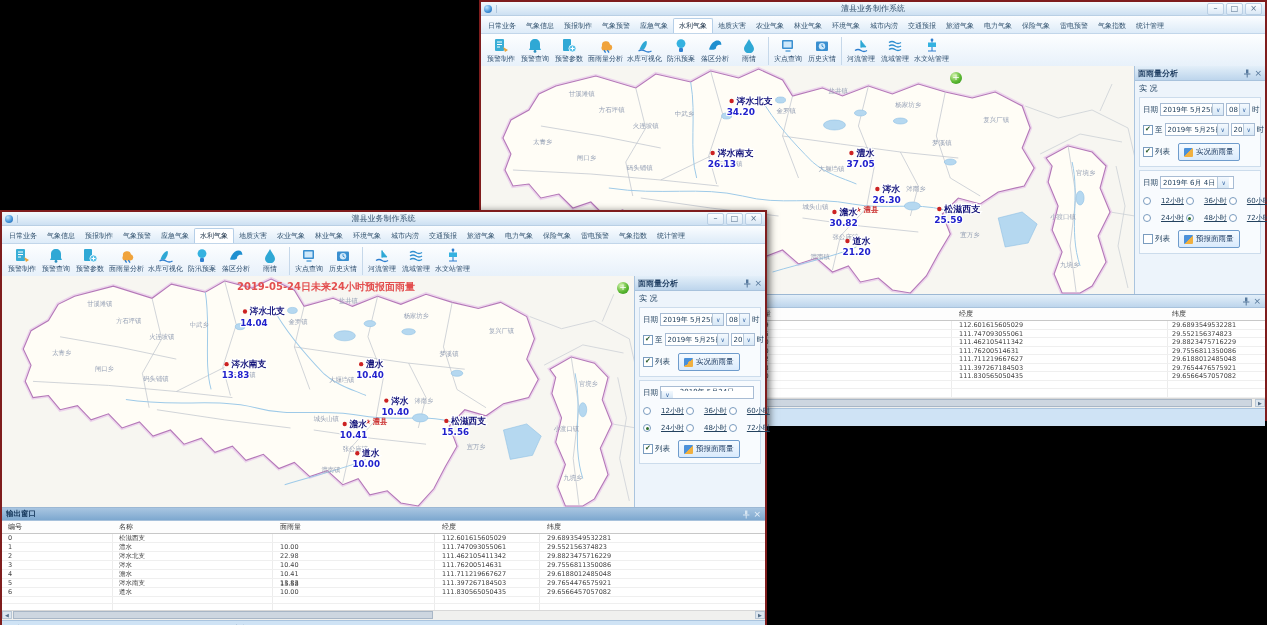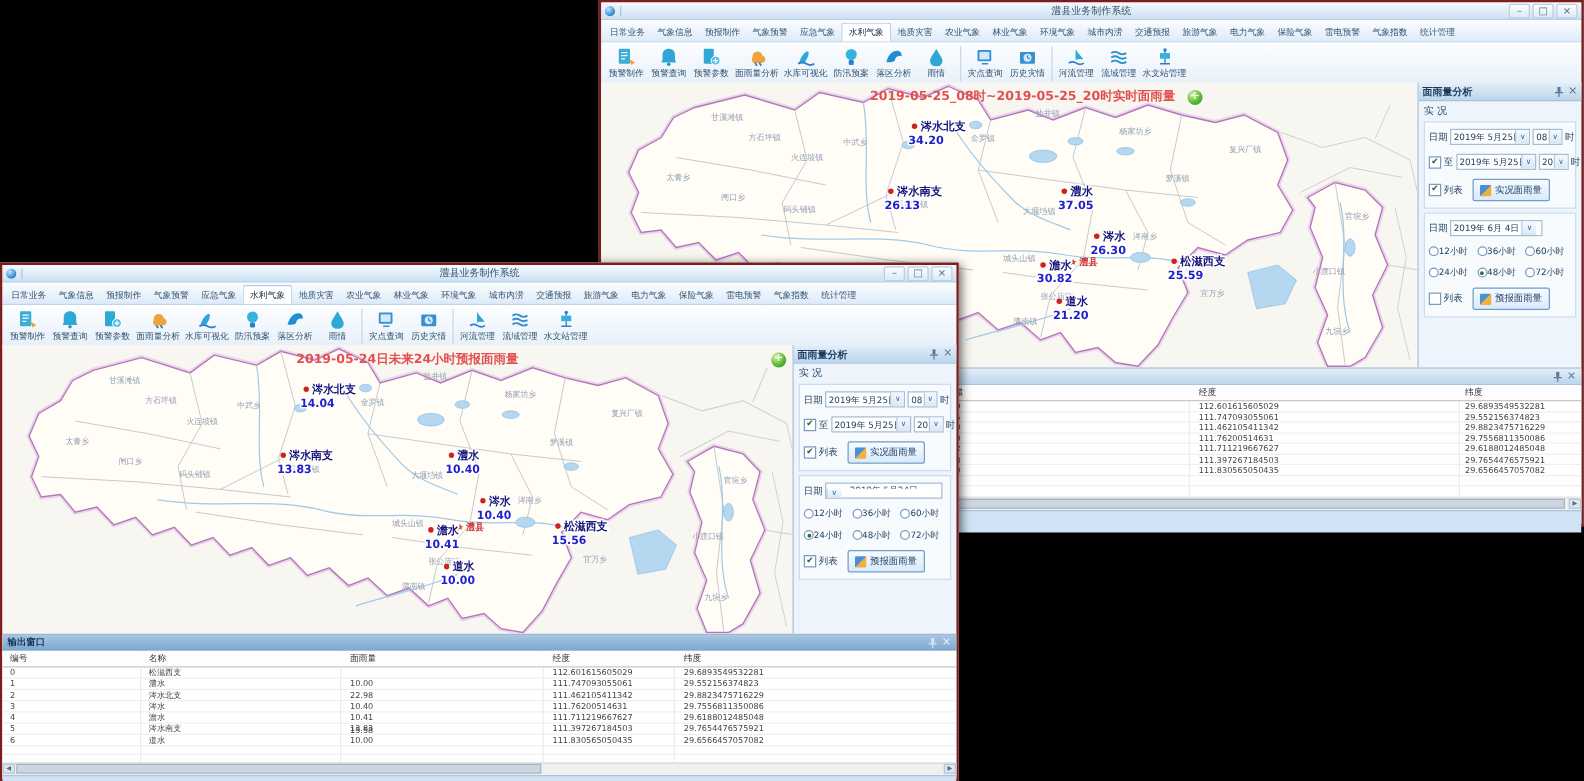--- a/index.html
+++ b/index.html
@@ -56,21 +56,21 @@
   .prow{display:flex;align-items:center;gap:2px;white-space:nowrap;}
   .combo{display:inline-flex;align-items:center;height:13px;background:#fff;
     border:1px solid #a8bcd4;box-sizing:border-box;}
   .cval{padding:0 2px;font-size:7px;overflow:hidden;white-space:nowrap;}
   .carr{width:11px;align-self:stretch;border-left:1px solid #b8cadc;
     background:linear-gradient(#f4f9fe,#d8e8f6);font-size:6px;color:#3a6aa8;
     display:flex;align-items:center;justify-content:center;}
   .chk{width:8px;height:8px;background:#fff;border:1px solid #7a9cbf;font-size:7px;
     line-height:7px;text-align:center;color:#2a5a2a;flex:none;}
   .rgroup{display:flex;}
-  .ritem{display:flex;align-items:center;gap:0;width:41px;font-size:7px;}
+  .ritem{display:flex;align-items:center;gap:10px;width:41px;font-size:7px;text-decoration:underline;}
   .rad{width:8px;height:8px;border-radius:50%;background:#fff;border:1px solid #7a9cbf;
     box-sizing:border-box;position:relative;flex:none;}
   .rad.on::after{content:"";position:absolute;left:1.5px;top:1.5px;width:3px;height:3px;
     border-radius:50%;background:#2f6f2f;}
   .pbtn{display:inline-flex;align-items:center;gap:3px;height:16px;padding:0 5px;
     border:1px solid #6f9ccc;border-radius:2px;background:linear-gradient(#f6fbff,#d9eafc);
     font-size:7.5px;color:#17365e;margin-left:6px;}
   .bicon{width:9px;height:9px;border-radius:1px;
     background:linear-gradient(135deg,#4a90d9 50%,#f0b040 50%);}
 
@@ -229,21 +229,20 @@
           <svg viewBox="0 0 16 15">
             <rect x="4" y="4.5" width="8" height="4.5" fill="#35b2e0"></rect>
             <path d="M8 2v2.5M8 9v4M4 13h8" stroke="#2f7fd0" stroke-width="1.1"></path>
             <circle cx="8" cy="2" r="1.4" fill="#2f7fd0"></circle>
           </svg>
           <span class="tlbl">水文站管理</span>
         </div>
       </div>
 
     <div class="maparea" id="mapareaA">
-      <div class="maptitle" id="mtA">2019-05-25_08时~2019-05-25_20时实时面雨量</div>
       <div class="locbtn" id="locA">+</div>
       <svg class="mapsvg" id="mapA" width="657" height="228" viewBox="0 0 658 228" preserveAspectRatio="none">
           <rect x="0" y="0" width="658" height="228" fill="#f7f6f1"></rect>
           <path d="M545,40 L578,52 L612,44 L648,62 L655,92 M620,45 L632,18 M560,88 L600,68 L642,76" stroke="#ccd0d6" fill="none" stroke-width="0.8"></path>
           <path d="M636,100 L645,140 L638,180 L648,222 M630,146 L655,150" stroke="#ccd0d6" fill="none" stroke-width="0.8"></path>
           <path d="M75,20 L115,10 L155,22 L175,8 L210,16 L230,5 L258,12 L278,3 L302,14 L312,30 L342,22 L362,30 L388,20 L412,28 L438,18 L465,26 L492,32 L515,26 L542,40 L550,62 L542,82 L554,102 L544,120 L518,126 L500,138 L478,132 L462,148 L470,168 L458,188 L446,210 L430,227 L412,224 L398,212 L380,216 L368,200 L352,206 L336,192 L318,198 L302,184 L286,190 L270,176 L252,182 L238,168 L220,174 L206,160 L188,166 L174,152 L156,158 L142,144 L124,150 L110,136 L92,142 L78,128 L60,132 L48,118 L32,120 L24,104 L30,88 L22,72 L30,54 L48,44 L58,28 Z" fill="#fffdf6" stroke="#ecd4ec" stroke-width="4"></path>
           <path d="M566,92 L588,80 L612,86 L626,100 L620,122 L630,146 L618,170 L626,196 L612,220 L600,227 L582,227 L574,208 L582,186 L572,164 L578,140 L568,116 L572,100 Z" fill="#fffdf6" stroke="#ecd4ec" stroke-width="4"></path>
           <path d="M75,20 L115,10 L155,22 L175,8 L210,16 L230,5 L258,12 L278,3 L302,14 L312,30 L342,22 L362,30 L388,20 L412,28 L438,18 L465,26 L492,32 L515,26 L542,40 L550,62 L542,82 L554,102 L544,120 L518,126 L500,138 L478,132 L462,148 L470,168 L458,188 L446,210 L430,227 L412,224 L398,212 L380,216 L368,200 L352,206 L336,192 L318,198 L302,184 L286,190 L270,176 L252,182 L238,168 L220,174 L206,160 L188,166 L174,152 L156,158 L142,144 L124,150 L110,136 L92,142 L78,128 L60,132 L48,118 L32,120 L24,104 L30,88 L22,72 L30,54 L48,44 L58,28 Z" fill="#fffdf6" stroke="#b478b8" stroke-width="1.1"></path>
           <path d="M566,92 L588,80 L612,86 L626,100 L620,122 L630,146 L618,170 L626,196 L612,220 L600,227 L582,227 L574,208 L582,186 L572,164 L578,140 L568,116 L572,100 Z" fill="#fffdf6" stroke="#b478b8" stroke-width="1.1"></path>
           <path d="M155,22 L165,62 L145,96 L152,130 M230,5 L242,48 L228,90 L236,118 M312,30 L302,70 L318,112 M388,20 L378,60 L394,100 L386,142 M465,26 L456,70 L470,112 M60,60 L120,70 L180,82 M32,104 L110,108 L180,114 L238,120 M160,132 L230,142 L298,150 M302,70 L360,78 L420,86 L478,92 M322,152 L380,160 L438,166 M180,114 L230,90 M420,86 L438,120 L430,150 M386,142 L360,170 L352,204 M470,112 L500,130 M588,80 L596,130 L590,180 L596,226" stroke="#bcc2cb" fill="none" stroke-width="0.7"></path>

